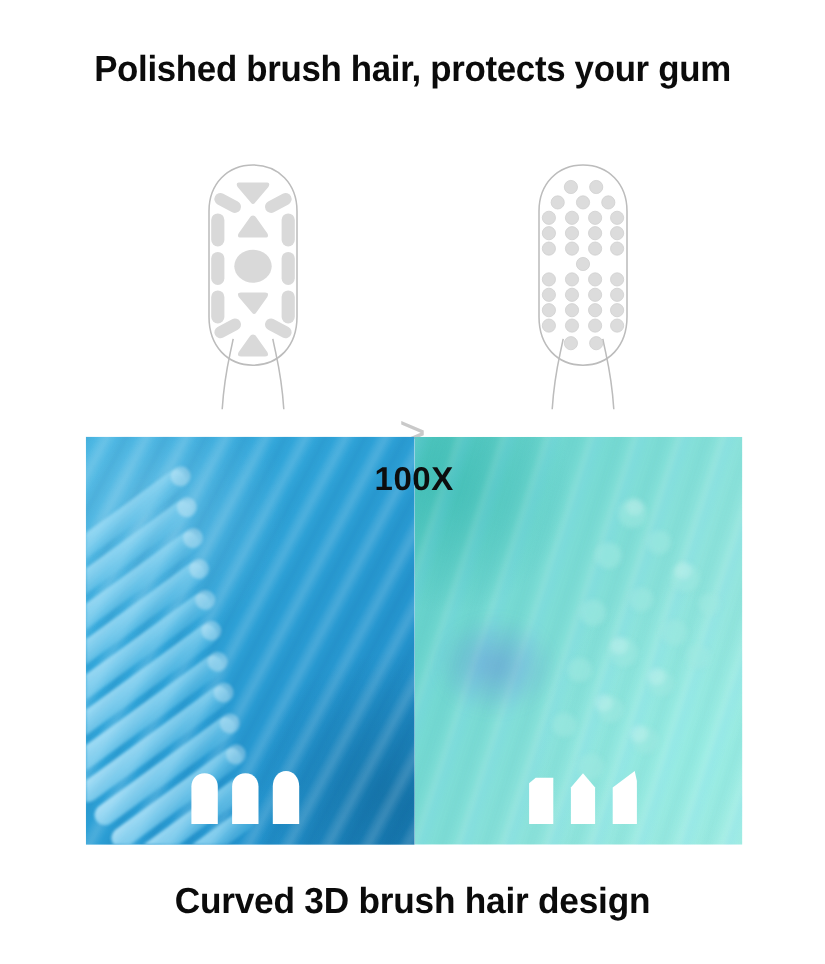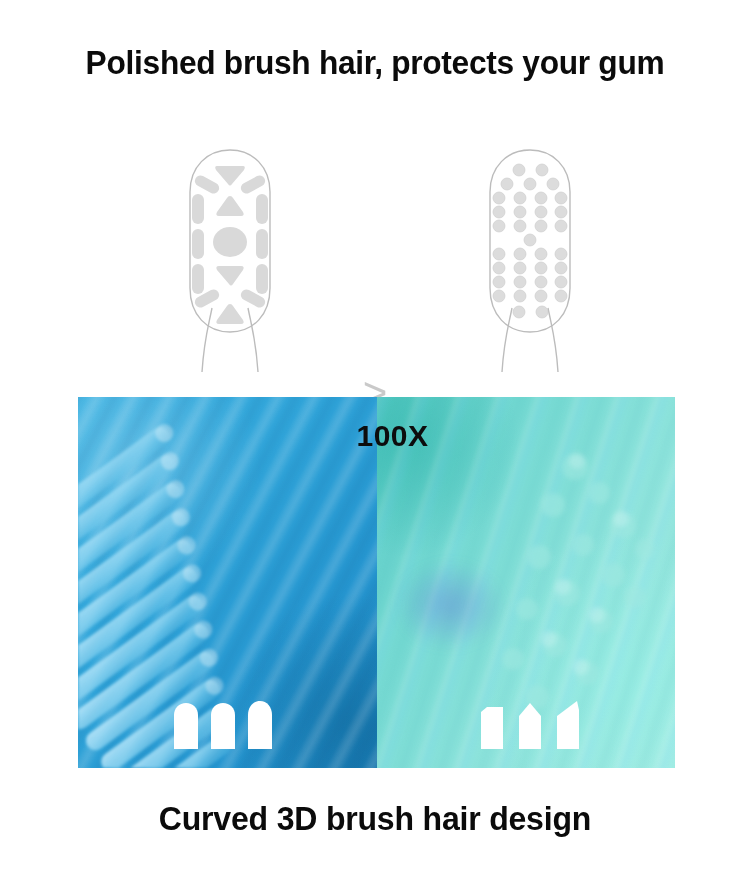--- a/index.html
+++ b/index.html
@@ -151,21 +151,20 @@
     position: absolute;
     left: 0;
     top: 22px;
     width: 597px;
     text-align: center;
     font-size: 30px;
     font-weight: bold;
     color: #0d0d0d;
     letter-spacing: 0.5px;
     z-index: 6;
-    margin-left: 16px;
   }
 
   
   .icon-strip {
     position: absolute;
     left: 0;
     bottom: 18px;
     width: 597px;
     height: 54px;
     z-index: 6;

